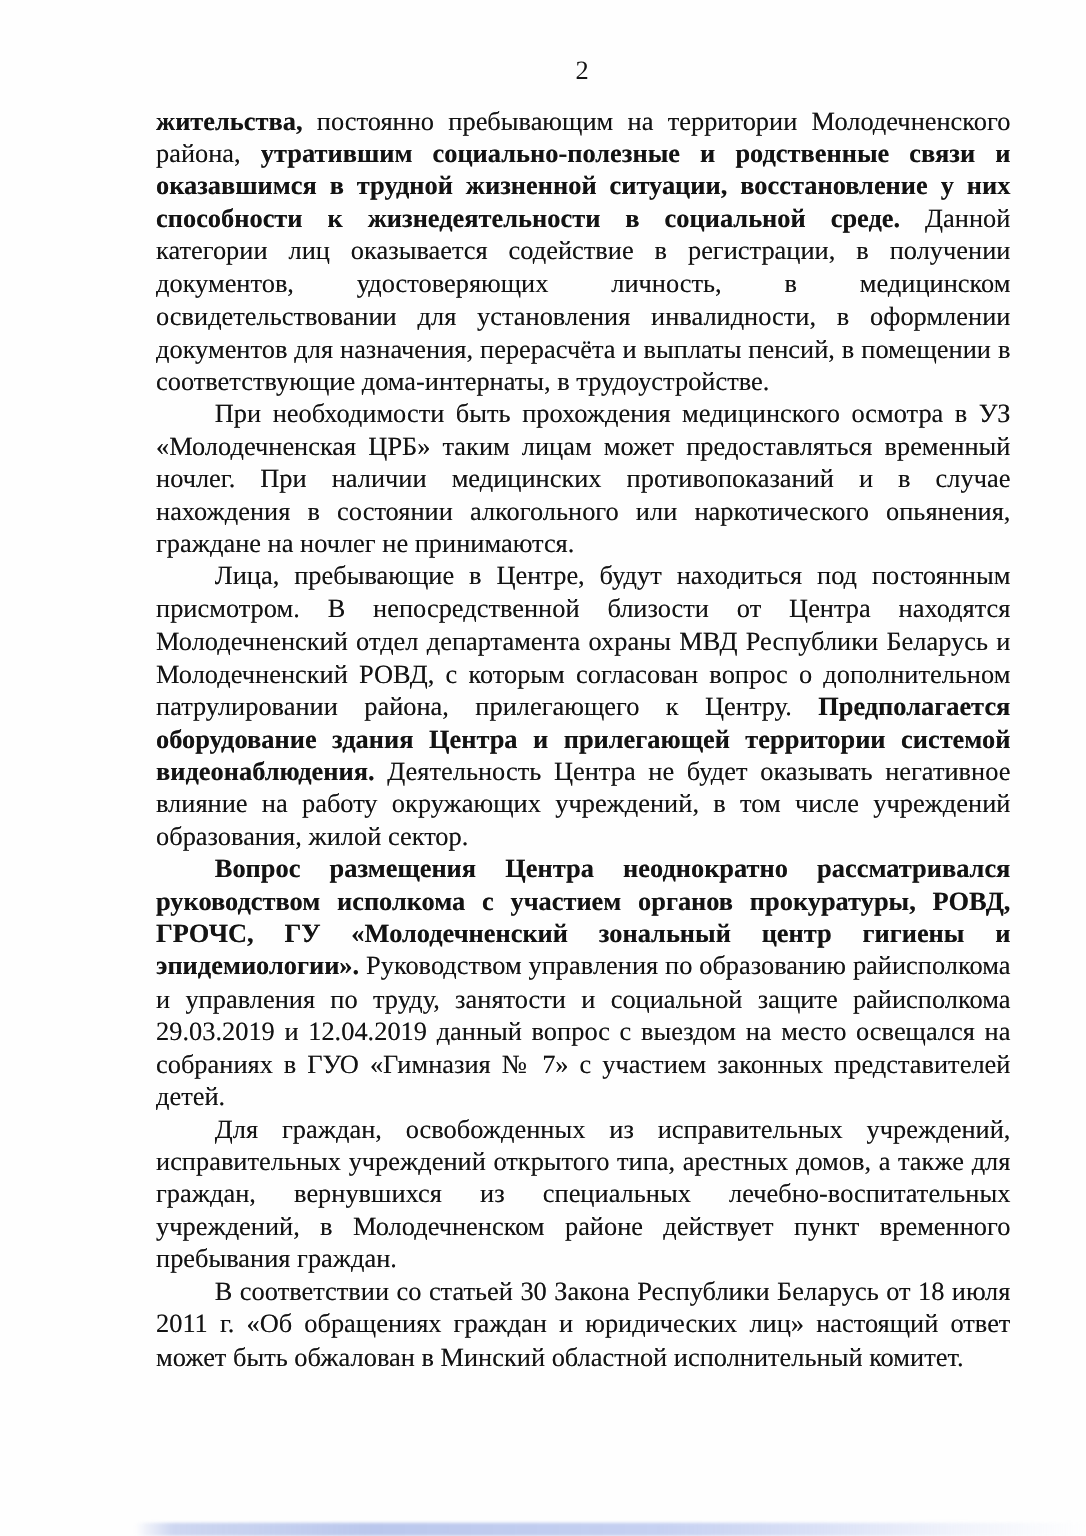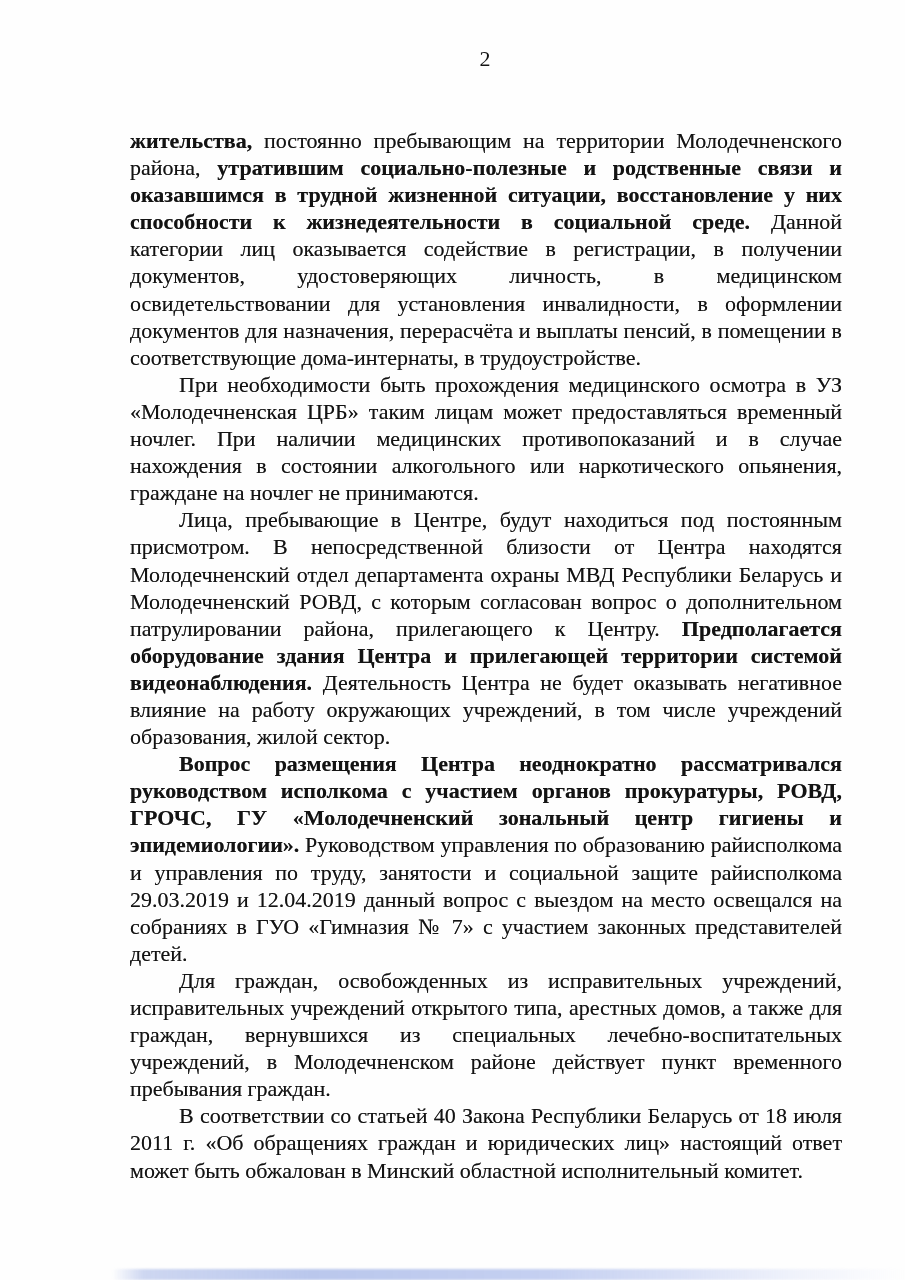--- a/index.html
+++ b/index.html
@@ -35,21 +35,20 @@
     text-shadow: 0 0 0.5px rgba(20,20,20,0.55);
     hyphens: none;
   }
   .para {
     margin: 0;
     padding: 0;
     text-indent: 49px;
   }
   .para.no-indent {
     text-indent: 0;
-    margin-top: 40px;
   }
   .run.bold {
     font-weight: bold;
   }
   .scan-artifact {
     position: absolute;
     left: 112px;
     right: 0;
     bottom: 0;
     height: 11px;
@@ -69,16 +68,16 @@
 <body>
 
 <div class="page-number">2</div>
 
 <div class="document-body">
     <p class="para no-indent"><span class="run bold">жительства,</span><span class="run"> постоянно пребывающим на территории Молодечненского района, </span><span class="run bold">утратившим социально-полезные и родственные связи и оказавшимся в трудной жизненной ситуации, восстановление у них способности к жизнедеятельности в социальной среде.</span><span class="run"> Данной категории лиц оказывается содействие в регистрации, в получении документов, удостоверяющих личность, в медицинском освидетельствовании для установления инвалидности, в оформлении документов для назначения, перерасчёта и выплаты пенсий, в помещении в соответствующие дома-интернаты, в трудоустройстве.</span></p>
     <p class="para"><span class="run">При необходимости быть прохождения медицинского осмотра в УЗ «Молодечненская ЦРБ» таким лицам может предоставляться временный ночлег. При наличии медицинских противопоказаний и в случае нахождения в состоянии алкогольного или наркотического опьянения, граждане на ночлег не принимаются.</span></p>
     <p class="para"><span class="run">Лица, пребывающие в Центре, будут находиться под постоянным присмотром. В непосредственной близости от Центра находятся Молодечненский отдел департамента охраны МВД Республики Беларусь и Молодечненский РОВД, с которым согласован вопрос о дополнительном патрулировании района, прилегающего к Центру. </span><span class="run bold">Предполагается оборудование здания Центра и прилегающей территории системой видеонаблюдения.</span><span class="run"> Деятельность Центра не будет оказывать негативное влияние на работу окружающих учреждений, в том числе учреждений образования, жилой сектор.</span></p>
     <p class="para"><span class="run bold">Вопрос размещения Центра неоднократно рассматривался руководством исполкома с участием органов прокуратуры, РОВД, ГРОЧС, ГУ «Молодечненский зональный центр гигиены и эпидемиологии».</span><span class="run"> Руководством управления по образованию райисполкома и управления по труду, занятости и социальной защите райисполкома 29.03.2019 и 12.04.2019 данный вопрос с выездом на место освещался на собраниях в ГУО «Гимназия № 7» с участием законных представителей детей.</span></p>
     <p class="para"><span class="run">Для граждан, освобожденных из исправительных учреждений, исправительных учреждений открытого типа, арестных домов, а также для граждан, вернувшихся из специальных лечебно-воспитательных учреждений, в Молодечненском районе действует пункт временного пребывания граждан.</span></p>
-    <p class="para"><span class="run">В соответствии со статьей 40 Закона Республики Беларусь от 18 июля 2011 г. «Об обращениях граждан и юридических лиц» настоящий ответ может быть обжалован в Минский областной исполнительный комитет.</span></p>
+    <p class="para"><span class="run">В соответствии со статьей 30 Закона Республики Беларусь от 18 июля 2011 г. «Об обращениях граждан и юридических лиц» настоящий ответ может быть обжалован в Минский областной исполнительный комитет.</span></p>
   </div>
 
 <div class="scan-artifact"></div>
 
 </body></html>

